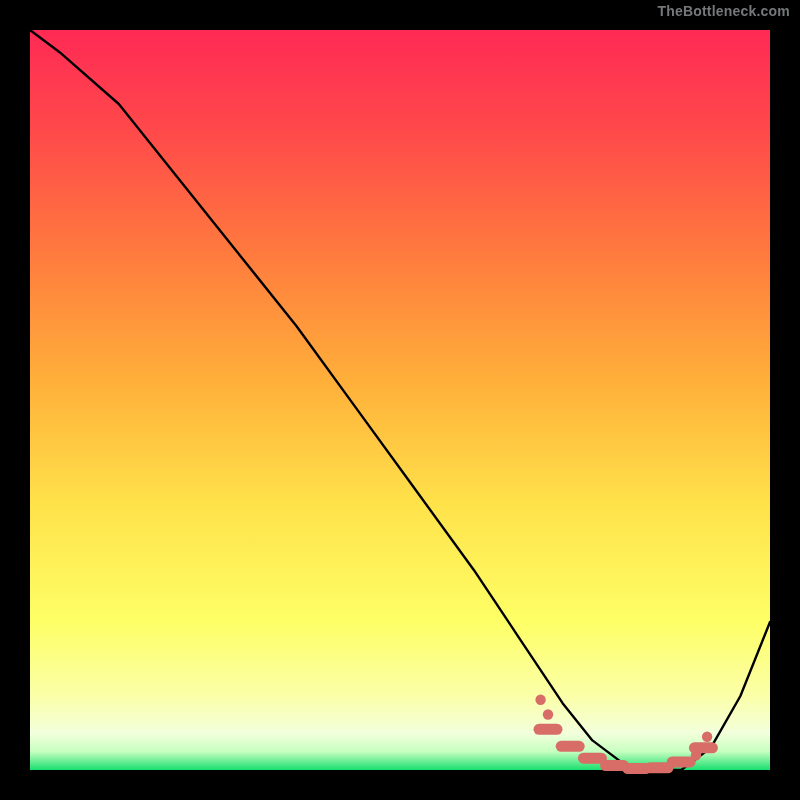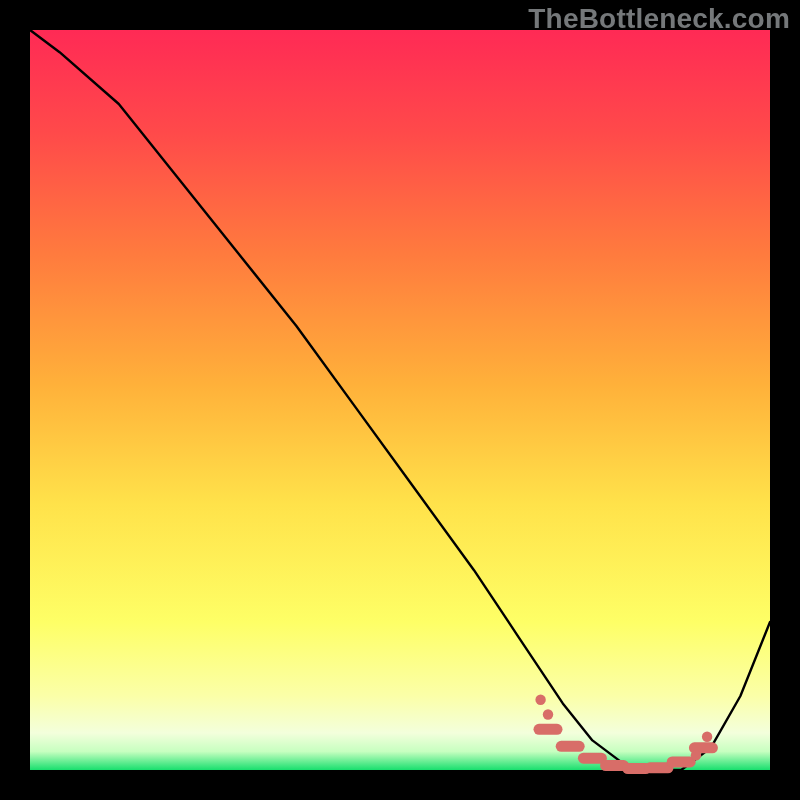--- a/index.html
+++ b/index.html
@@ -18,21 +18,21 @@
   svg {
     position: absolute;
     top: 0;
     left: 0;
   }
   .watermark {
     position: absolute;
     top: 3px;
     right: 10px;
     font-family: Arial, Helvetica, sans-serif;
-    font-size: 28px;
+    font-size: 14px;
     font-weight: 600;
     color: #75787a;
     letter-spacing: 0.2px;
     user-select: none;
   }
 </style>
 </head>
 <body>
 
 <div class="canvas-wrap">

